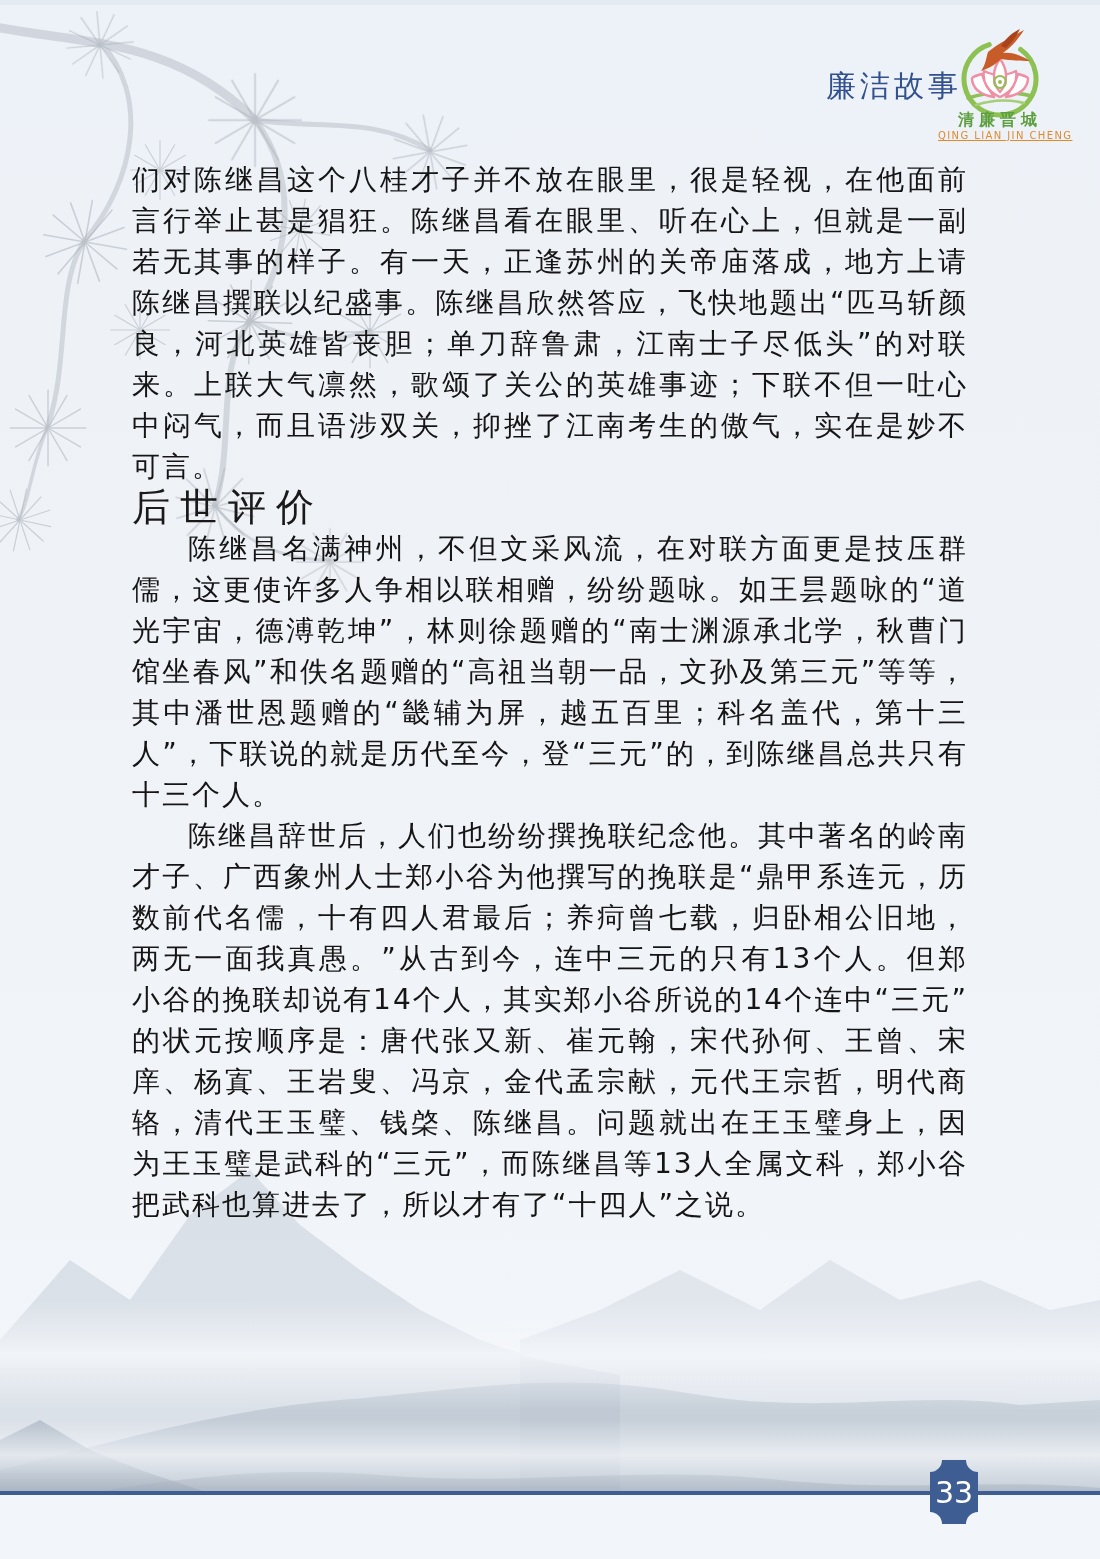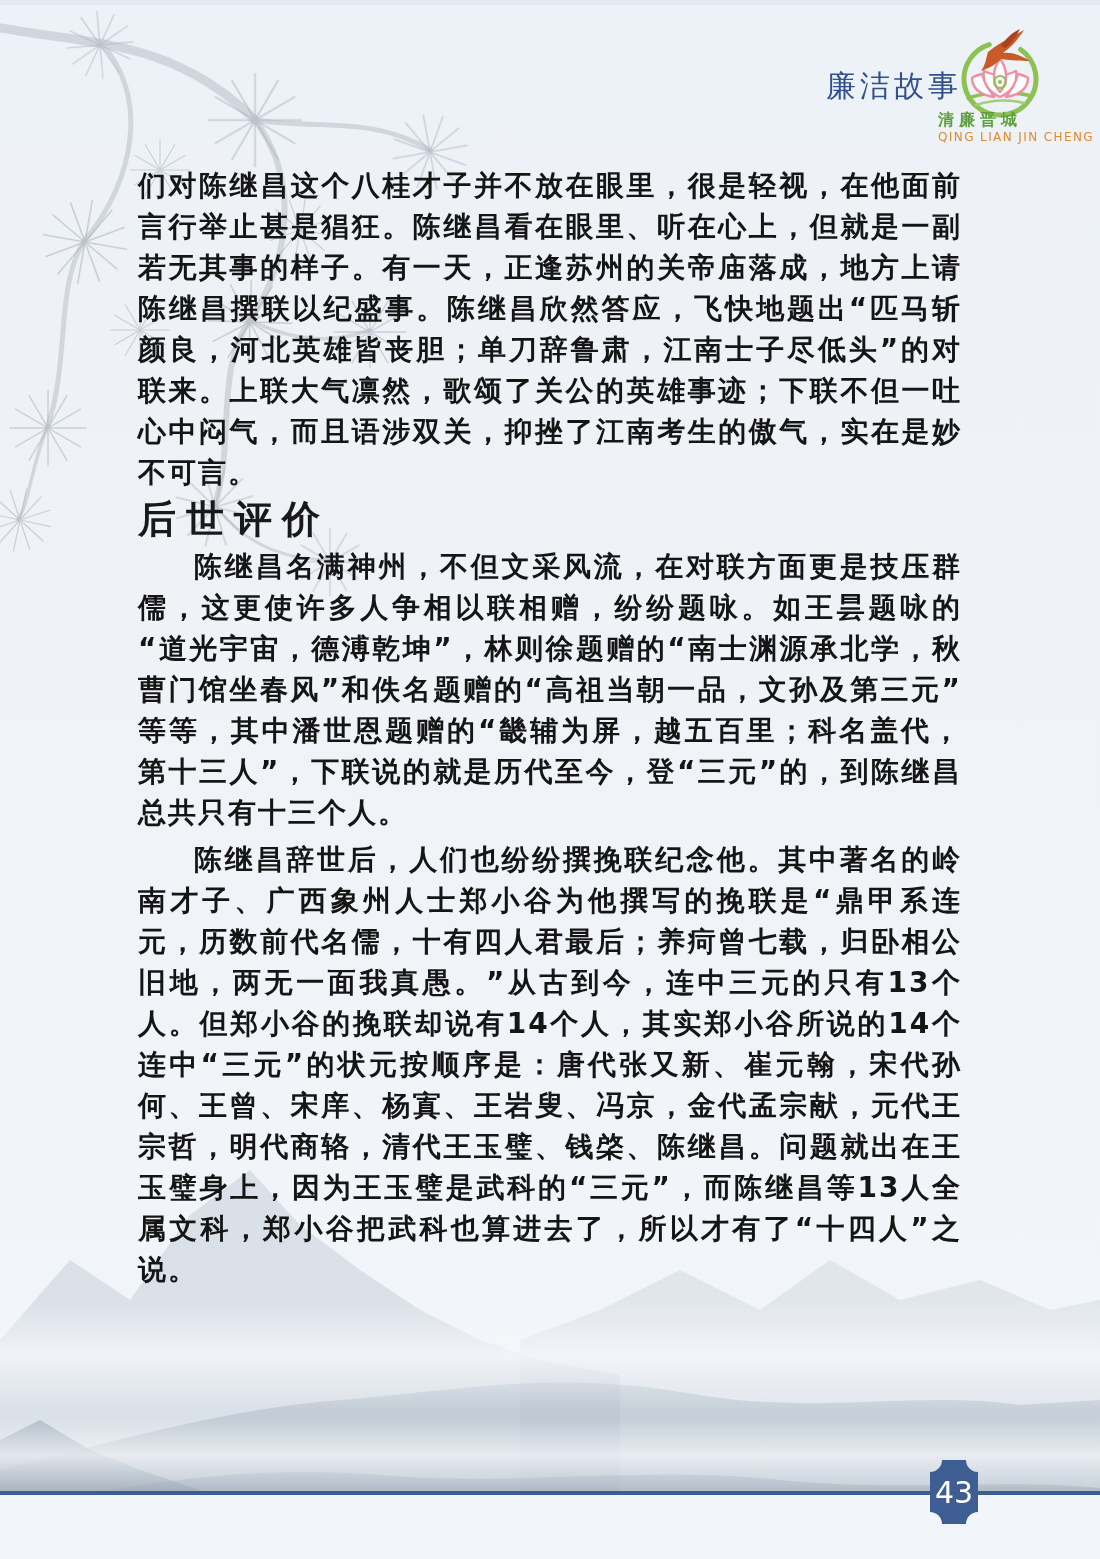--- a/index.html
+++ b/index.html
@@ -13,34 +13,34 @@
   .pine{position:absolute;left:0;top:0;opacity:.55;pointer-events:none;}
   .mountains{position:absolute;left:0;top:1010px;pointer-events:none;}
   
   .header-title{
     position:absolute;left:826px;top:66px;
     font-size:30px;font-weight:normal;color:#31508d;letter-spacing:4px;white-space:nowrap;
   }
   .logo{position:absolute;left:938px;top:26px;width:124px;height:118px;}
   .logo svg{position:absolute;left:0;top:0;}
   .logo-cn{
-    position:absolute;left:0;top:84px;width:124px;text-align:left;
+    position:absolute;left:0;top:84px;width:124px;text-align:center;
     color:#5d9f3e;font-size:16px;font-weight:bold;letter-spacing:5px;white-space:nowrap;
   }
   .logo-en{
     position:absolute;left:0;top:104px;width:124px;text-align:center;
-    color:#e08a2e;font-size:12px;letter-spacing:1.4px;white-space:nowrap;
+    color:#e08a2e;font-size:10px;letter-spacing:1.4px;white-space:nowrap;text-decoration:underline;
   }
   
   .content{
     position:absolute;left:132px;top:159px;width:836px;
     font-size:28px;line-height:41px;letter-spacing:2px;color:#151515;
     text-align:justify;
   }
-  .content p{margin:6px;font-weight:bold;}
+  .content p{margin:0;}
   .content p.indent{text-indent:2em;}
   .section-heading{
     margin:36px 0 42px 0;text-indent:0;
     font-size:38px;letter-spacing:10px;color:#191919;font-weight:500;
   }
   
   .footer-line{position:absolute;left:0;top:1491px;width:1100px;height:4px;background:#3e5d92;}
   .page-badge{position:absolute;left:922px;top:1460px;width:64px;height:64px;}
   .page-badge svg{position:absolute;left:0;top:0;}
   .page-badge .num{
@@ -151,16 +151,16 @@
     <p class="indent">陈继昌名满神州，不但文采风流，在对联方面更是技压群儒，这更使许多人争相以联相赠，纷纷题咏。如王昙题咏的“道光宇宙，德溥乾坤”，林则徐题赠的“南士渊源承北学，秋曹门馆坐春风”和佚名题赠的“高祖当朝一品，文孙及第三元”等等，其中潘世恩题赠的“畿辅为屏，越五百里；科名盖代，第十三人”，下联说的就是历代至今，登“三元”的，到陈继昌总共只有十三个人。</p>
     <p class="indent">陈继昌辞世后，人们也纷纷撰挽联纪念他。其中著名的岭南才子、广西象州人士郑小谷为他撰写的挽联是“鼎甲系连元，历数前代名儒，十有四人君最后；养疴曾七载，归卧相公旧地，两无一面我真愚。”从古到今，连中三元的只有13个人。但郑小谷的挽联却说有14个人，其实郑小谷所说的14个连中“三元”的状元按顺序是：唐代张又新、崔元翰，宋代孙何、王曾、宋庠、杨寘、王岩叟、冯京，金代孟宗献，元代王宗哲，明代商辂，清代王玉璧、钱棨、陈继昌。问题就出在王玉璧身上，因为王玉璧是武科的“三元”，而陈继昌等13人全属文科，郑小谷把武科也算进去了，所以才有了“十四人”之说。</p>
   </div>
 
   <div class="below-line"></div>
   <div class="footer-line"></div>
   <div class="page-badge">
     <svg width="64" height="64" viewBox="0 0 64 64">
       <path d="M20,0 H44 A12,12 0 0 0 56,12 V52 A12,12 0 0 0 44,64 H20 A12,12 0 0 0 8,52 V12 A12,12 0 0 0 20,0 Z" fill="#3e5d92"></path>
     </svg>
-    <span class="num">43</span>
+    <span class="num">33</span>
   </div>
 
 </div>
 
 </body></html>

